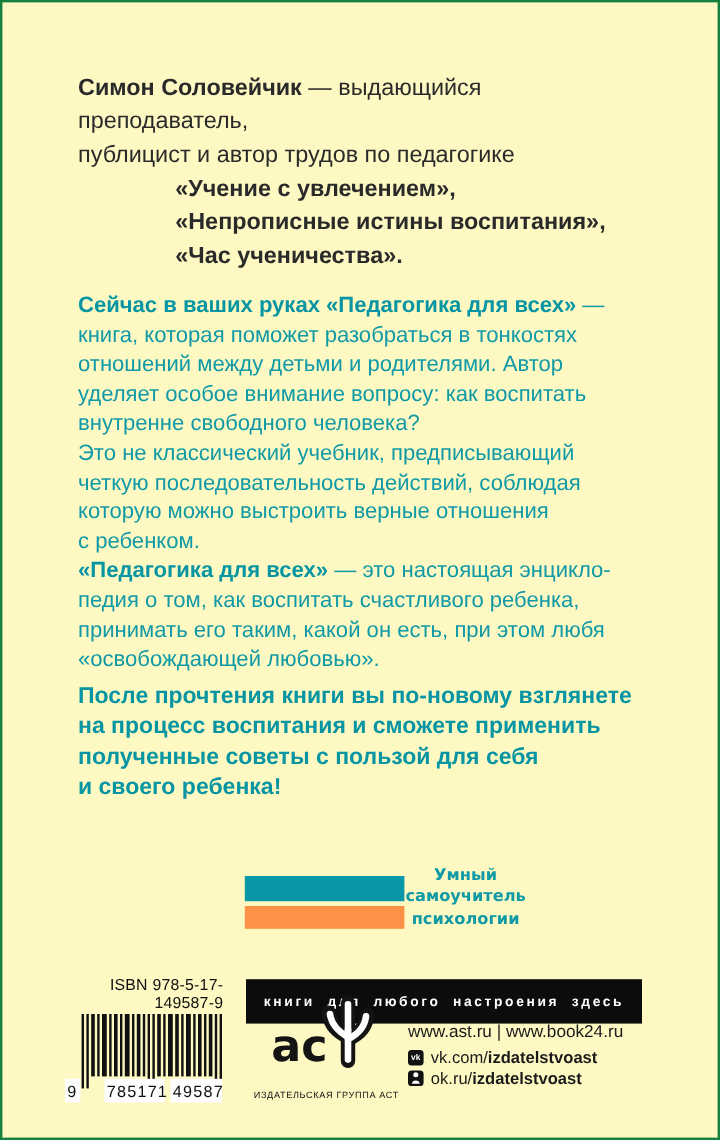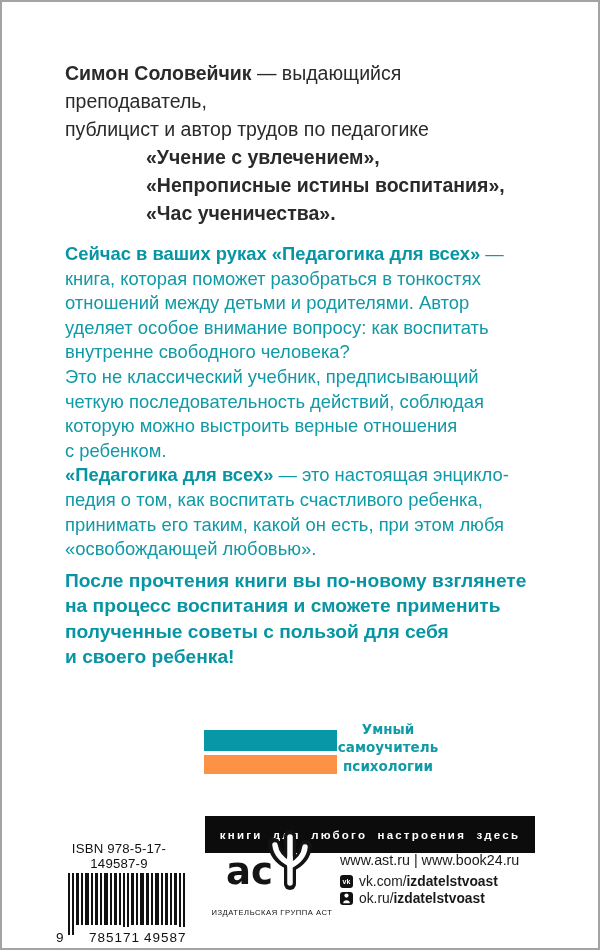--- a/index.html
+++ b/index.html
@@ -1,20 +1,20 @@
 <!DOCTYPE html>
 <html><head>
 <meta charset="utf-8">
 <style>
   html,body{margin:0;padding:0;background:#e9e9e9;}
   .page{
     position:relative;
     width:600px;height:950px;
-    background:#ffffff;
-    border:2px solid #a3a3a3;
+    background:#fef9c3;
+    border:2px solid #15803d;
     box-sizing:border-box;
     font-family:"Liberation Sans",sans-serif;
     overflow:hidden;
   }
   .pre{white-space:pre-line;}
   b,.b{font-weight:bold;}
 
   
   .intro{
     position:absolute;left:63px;top:57px;width:482px;
@@ -47,21 +47,21 @@
   .banner{
     position:absolute;left:203px;top:814px;width:330px;height:37px;
     background:#0c0c0c;color:#ffffff;
     display:flex;align-items:center;justify-content:center;
     font-size:11.5px;font-weight:bold;letter-spacing:2.2px;word-spacing:5px;
     white-space:nowrap;
   }
 
   
   .barcode-wrap{position:absolute;left:50px;top:811px;width:134px;color:#111;}
-  .isbn-label{text-align:center;font-size:13.2px;letter-spacing:0.2px;margin-top:28px;}
+  .isbn-label{text-align:right;font-size:13.2px;letter-spacing:0.2px;}
   .barcode-svg{display:block;margin:2px auto 0 auto;}
   .barcode-svg text{font-family:"Liberation Sans",sans-serif;font-size:13.5px;fill:#111;}
 
   
   .publisher{position:absolute;left:206px;top:826px;width:128px;text-align:center;color:#111;}
   .publisher .caption{font-size:7.6px;letter-spacing:0.55px;margin-top:18px;white-space:nowrap;}
   .logo-svg{display:block;margin:0 auto;}
   .logo-svg text{font-family:"DejaVu Sans",sans-serif;font-weight:bold;font-size:37px;fill:#141414;}
 
   

